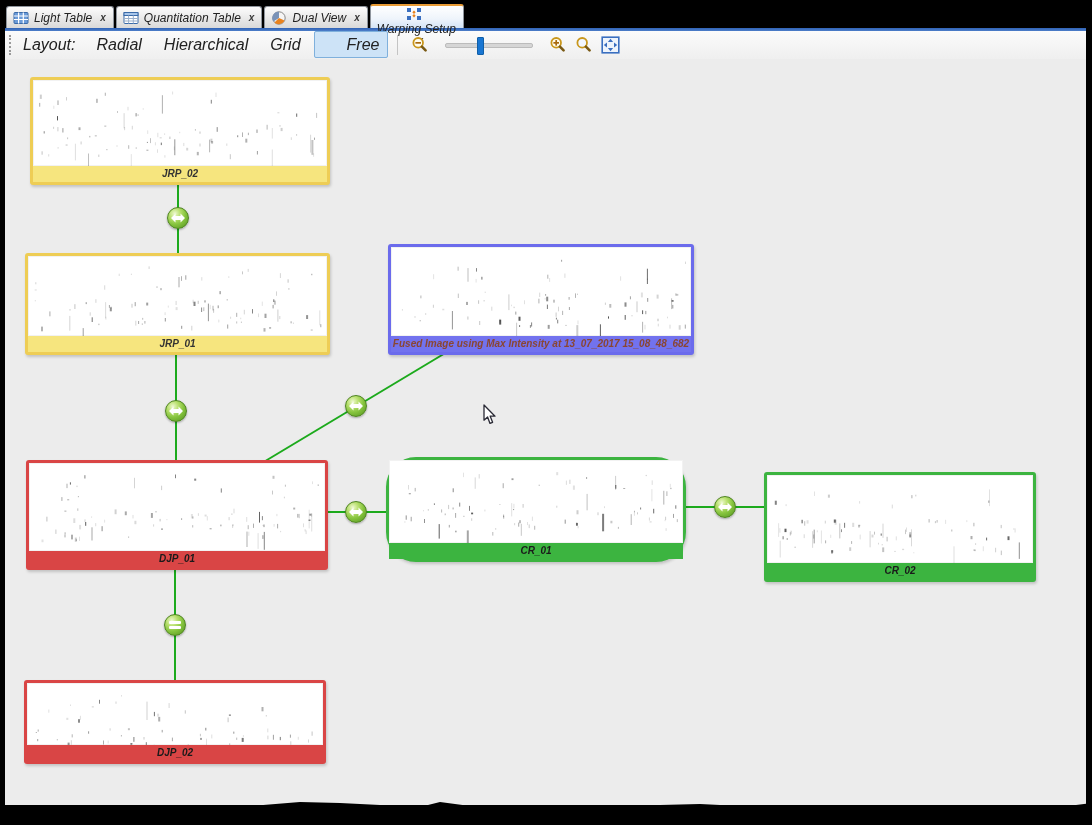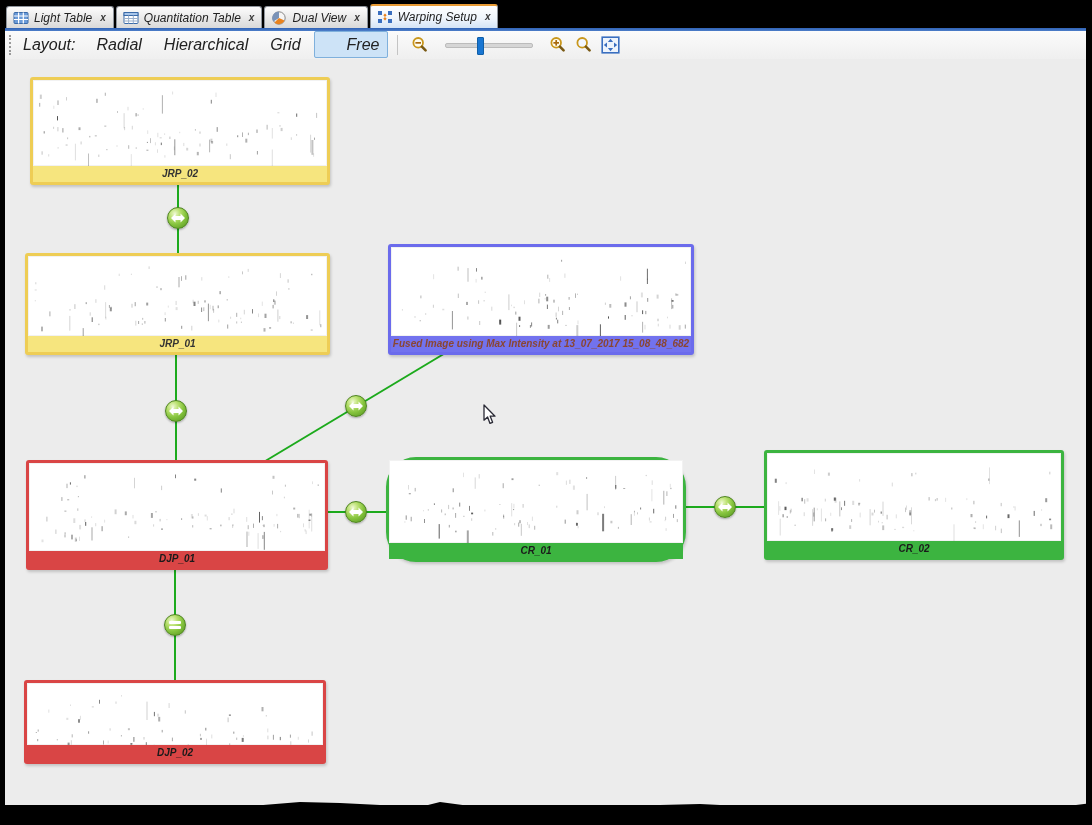--- a/index.html
+++ b/index.html
@@ -11,21 +11,21 @@
   #screen{position:absolute;left:5px;top:4px;width:1081px;height:801px;background:#ececec;font-style:italic;}
   
   #tab-bar{height:24px;background:#000;display:flex;align-items:flex-end;padding-left:1px;}
   .tab{
     display:flex;align-items:center;height:21px;padding:0 7px 0 6px;margin-right:2px;
     background:linear-gradient(#fcfcfc,#d9d9d9);border:1px solid #8f959d;border-bottom:none;
     border-radius:3px 3px 0 0;font-size:12px;color:#222;cursor:default;white-space:nowrap;
   }
   .tab.active{
     background:linear-gradient(#ffffff 0%,#eef4fb 60%,#d4e4f6 100%);
-    border-top:2px solid #e89b35;height:22px;font-weight:normal;
+    border-top:2px solid #e89b35;height:22px;font-weight:normal;flex-direction:column;
   }
   .tab .tab-icon{width:16px;height:16px;margin-right:5px;display:inline-flex;}
   .tab .tab-close{margin-left:8px;font-size:10px;font-weight:bold;color:#3a3a3a;line-height:10px;}
   #tab-underline{height:3px;background:linear-gradient(#2f62b5,#4d7ec9);}
   
   #toolbar{
     height:28px;background:linear-gradient(#fbfbfb,#efefef);border-bottom:1px solid #c9c9c9;
     display:flex;align-items:center;font-size:16px;color:#222;
   }
   #toolbar-grip{width:4px;height:20px;margin:0 8px 0 4px;border-left:2px dotted #9a9a9a;}
@@ -637,21 +637,21 @@
               <rect x="256.7" y="14.9" width="1" height="1.2" fill="rgba(25,25,25,0.24)"></rect>
               <rect x="188.6" y="66.0" width="1" height="2.3" fill="rgba(25,25,25,0.15)"></rect>
               <rect x="129.2" y="62.6" width="1" height="4.1" fill="rgba(25,25,25,0.36)"></rect>
               <rect x="145.2" y="65.8" width="1" height="3.9" fill="rgba(25,25,25,0.32)"></rect>
               <rect x="49.7" y="64.1" width="1" height="14.5" fill="rgba(25,25,25,0.70)"></rect>
               <rect x="277.4" y="31.3" width="1" height="4.7" fill="rgba(25,25,25,0.32)"></rect>
               <rect x="180.4" y="19.7" width="1" height="4.2" fill="rgba(25,25,25,0.21)"></rect>
             </svg></div>
           <div class="node-label" style="background: rgb(60, 180, 64); color: rgb(26, 26, 26);">CR_01</div>
         </div>
-        <div class="node" style="left: 759px; top: 391px; width: 300px; height: 110px; background: rgb(60, 180, 64);">
+        <div class="node" style="left: 759px; top: 413px; width: 272px; height: 110px; background: rgb(60, 180, 64);">
           <div class="gel"><svg width="294" height="88" viewBox="0 0 294 88">
               <rect x="47.0" y="16.5" width="1" height="4.5" fill="rgba(25,25,25,0.12)"></rect>
               <rect x="161.6" y="44.1" width="1" height="3.4" fill="rgba(25,25,25,0.33)"></rect>
               <rect x="282.1" y="65.6" width="2" height="1.6" fill="rgba(25,25,25,0.51)"></rect>
               <rect x="57.8" y="45.7" width="1" height="2.8" fill="rgba(25,25,25,0.20)"></rect>
               <rect x="77.1" y="47.8" width="1" height="5.0" fill="rgba(25,25,25,0.58)"></rect>
               <rect x="221.3" y="25.5" width="1" height="2.3" fill="rgba(25,25,25,0.41)"></rect>
               <rect x="139.0" y="52.5" width="1" height="4.4" fill="rgba(25,25,25,0.14)"></rect>
               <rect x="64.2" y="75.1" width="2" height="2.6" fill="rgba(25,25,25,0.49)"></rect>
               <rect x="104.5" y="59.6" width="2" height="2.9" fill="rgba(25,25,25,0.17)"></rect>

